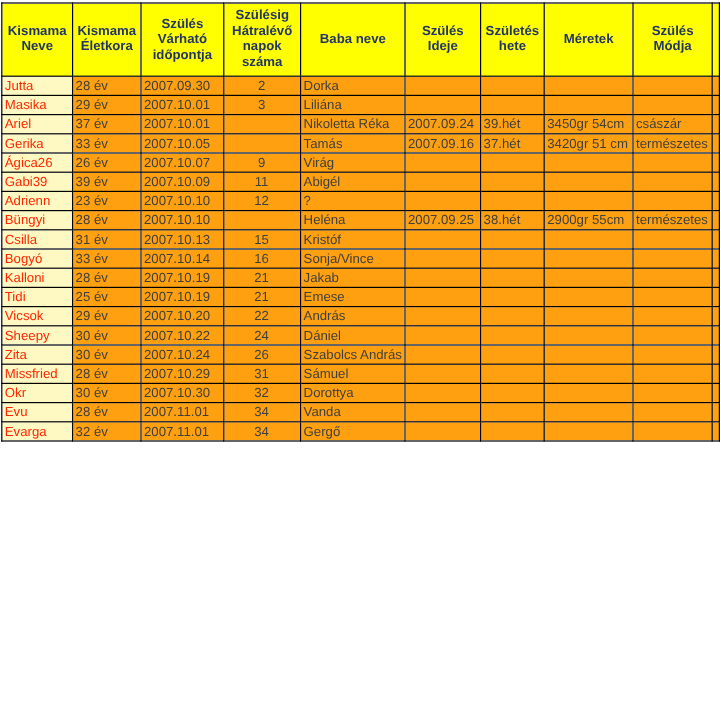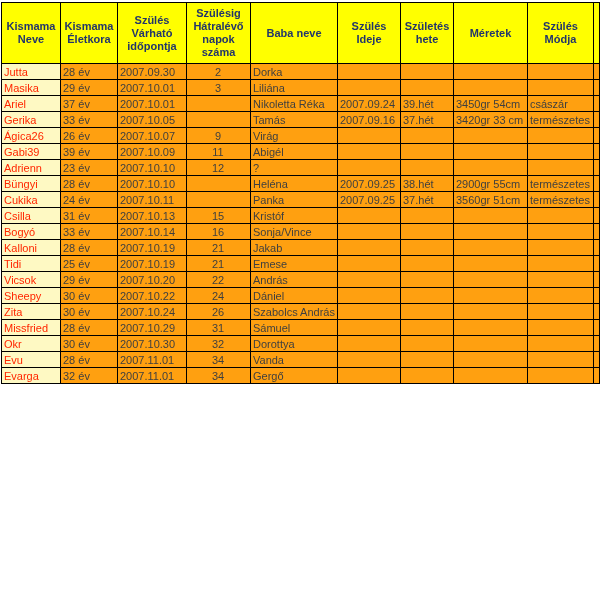--- a/index.html
+++ b/index.html
@@ -139,21 +139,21 @@
           <td class="sliver"></td>
         </tr>
         <tr>
           <td class="al namecol">Gerika</td>
           <td class="al">33 év</td>
           <td class="ar">2007.10.05</td>
           <td class="ac"></td>
           <td class="al">Tamás</td>
           <td class="ar">2007.09.16</td>
           <td class="al">37.hét</td>
-          <td class="al">3420gr 33 cm</td>
+          <td class="al">3420gr 51 cm</td>
           <td class="al">természetes</td>
           <td class="sliver"></td>
         </tr>
         <tr>
           <td class="al namecol">Ágica26</td>
           <td class="al">26 év</td>
           <td class="ar">2007.10.07</td>
           <td class="ac">9</td>
           <td class="al">Virág</td>
           <td class="ar"></td>
@@ -192,32 +192,20 @@
           <td class="ar">2007.10.10</td>
           <td class="ac"></td>
           <td class="al">Heléna</td>
           <td class="ar">2007.09.25</td>
           <td class="al">38.hét</td>
           <td class="al">2900gr 55cm</td>
           <td class="al">természetes</td>
           <td class="sliver"></td>
         </tr>
         <tr>
-          <td class="al namecol">Cukika</td>
-          <td class="al">24 év</td>
-          <td class="ar">2007.10.11</td>
-          <td class="ac"></td>
-          <td class="al">Panka</td>
-          <td class="ar">2007.09.25</td>
-          <td class="al">37.hét</td>
-          <td class="al">3560gr 51cm</td>
-          <td class="al">természetes</td>
-          <td class="sliver"></td>
-        </tr>
-        <tr>
           <td class="al namecol">Csilla</td>
           <td class="al">31 év</td>
           <td class="ar">2007.10.13</td>
           <td class="ac">15</td>
           <td class="al">Kristóf</td>
           <td class="ar"></td>
           <td class="al"></td>
           <td class="al"></td>
           <td class="al"></td>
           <td class="sliver"></td>

